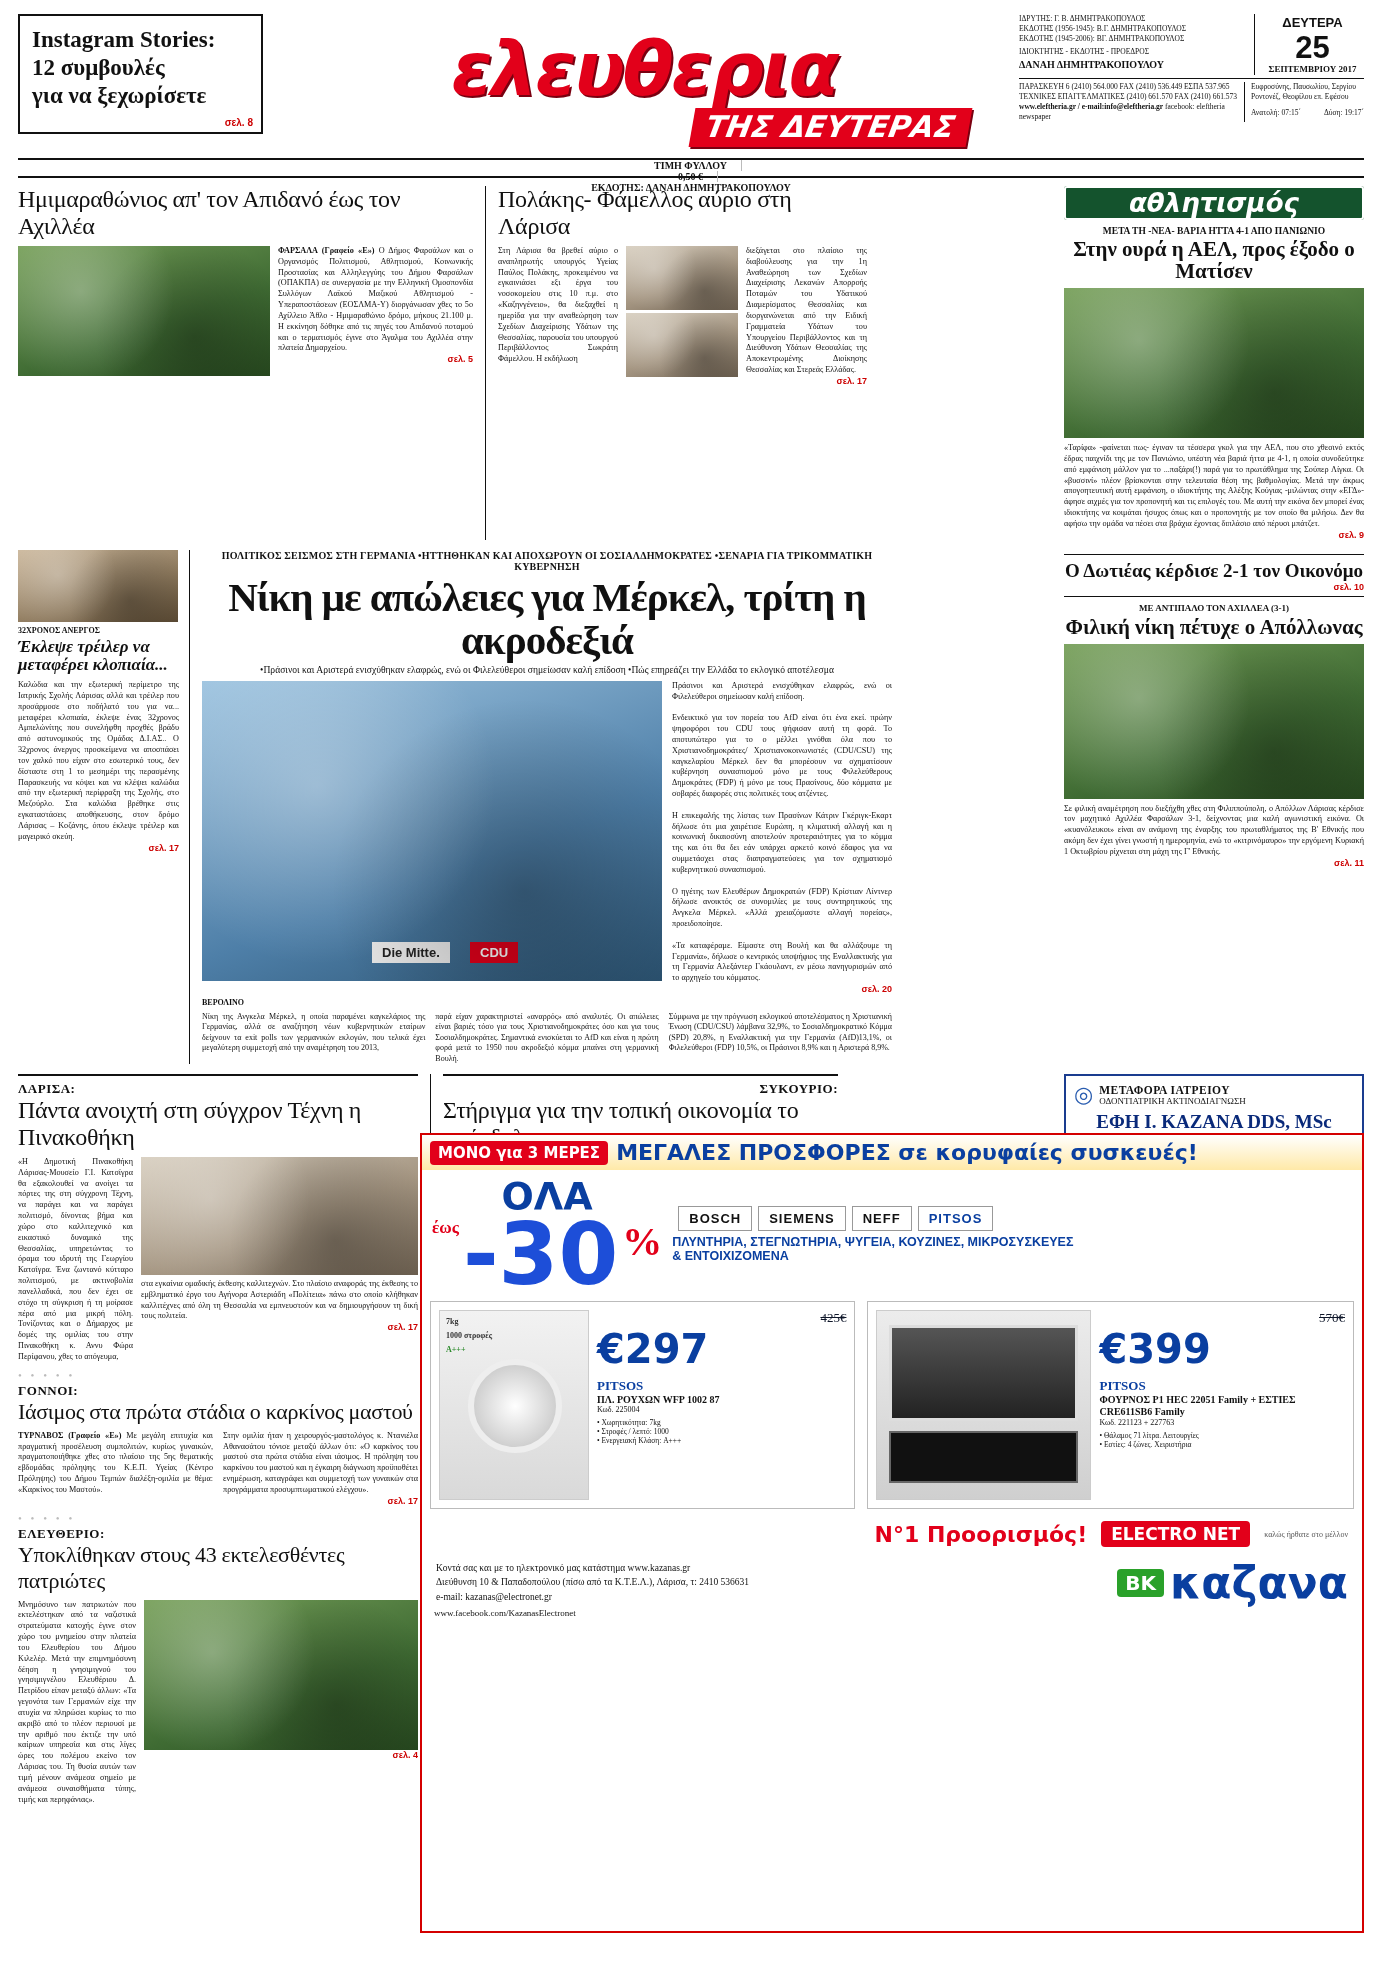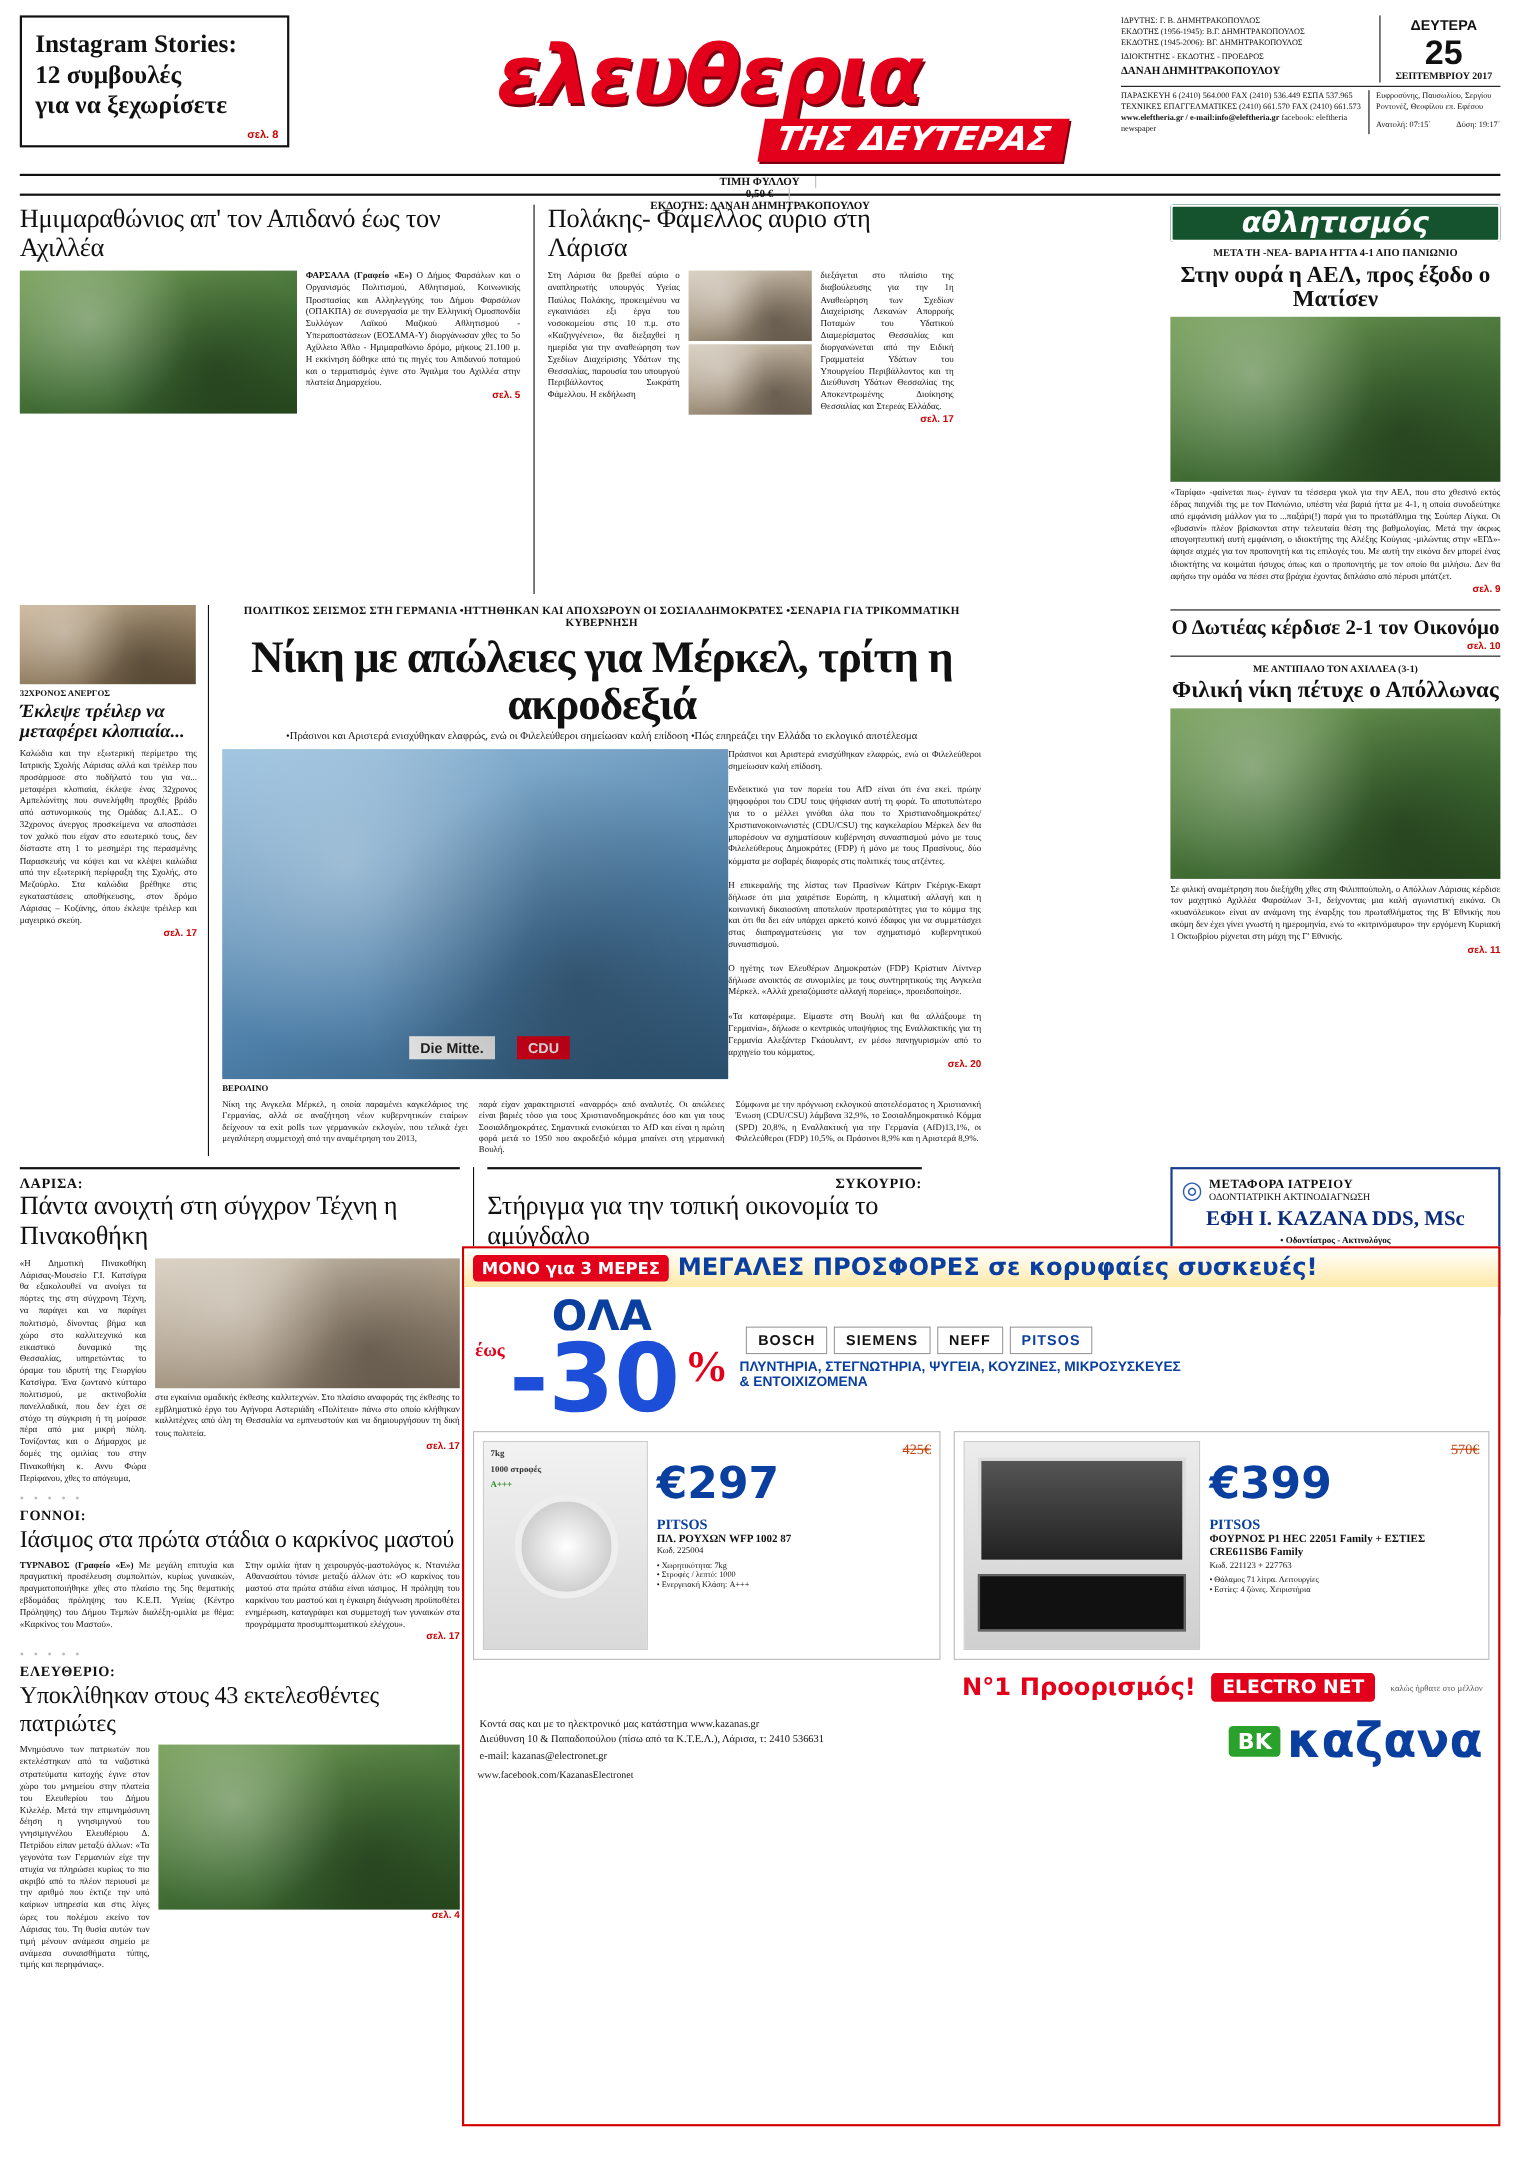--- a/index.html
+++ b/index.html
@@ -121,21 +121,21 @@
   .ad-top { background:linear-gradient(#fff,#ffe9a8); display:flex; align-items:center; padding:5px 8px; gap:8px;}
   .ad-mono { background:#e2001a; color:#fff; font-weight:bold; font-size:15px; padding:3px 8px; border-radius:4px; font-family:"DejaVu Sans",sans-serif;}
   .ad-offer { color:#0a3fa0; font-weight:bold; font-size:22px; font-family:"DejaVu Sans",sans-serif;}
   .ad-brands{ display:flex; gap:6px; align-items:center; padding:4px 6px;}
   .brand { border:1px solid #999; background:#fff; font-family:"Liberation Sans",sans-serif; font-weight:bold;
            font-size:13px; padding:4px 10px; letter-spacing:1px;}
   .pct { font-family:"DejaVu Sans",sans-serif; font-weight:bold; font-size:86px; color:#1d4ed8; line-height:.85;}
   .catline{ color:#0a3fa0; font-weight:bold; font-size:12.5px; font-family:"Liberation Sans",sans-serif;}
   .prodbox { border:1px solid #bbb; background:#fff; position:relative;}
   .price { font-family:"DejaVu Sans",sans-serif; font-weight:bold; font-size:40px; color:#0a3fa0;}
-  .oldprice{ font-size:13px; color:#c2410c; text-decoration:line-through;}
+  .oldprice{ font-size:13px; color:#0f172a; text-decoration:line-through;}
   .kaz { font-family:"DejaVu Sans",sans-serif; font-weight:bold; font-size:44px; color:#0a3fa0;}
 </style>
 </head>
 <body>
 
 <div class="page">
 
   <div class="masthead">
 
     <div style="position:relative;width:252px;">
@@ -246,21 +246,21 @@
       <div style="font-size:17px;font-weight:bold;line-height:1.1;margin:3px 0 5px;font-style:italic;">Έκλεψε τρέιλερ να μεταφέρει κλοπιαία...</div>
       <div class="ptxt">Καλώδια και την εξωτερική περίμετρο της Ιατρικής Σχολής Λάρισας αλλά και τρέιλερ που προσάρμοσε στο ποδήλατό του για να... μεταφέρει κλοπιαία, έκλεψε ένας 32χρονος Αμπελώνίτης που συνελήφθη προχθές βράδυ από αστυνομικούς της Ομάδας Δ.Ι.ΑΣ.. Ο 32χρονος άνεργος προσκείμενα να αποσπάσει τον χαλκό που είχαν στο εσωτερικό τους, δεν δίσταστε στη 1 το μεσημέρι της περασμένης Παρασκευής να κόψει και να κλέψει καλώδια από την εξωτερική περίφραξη της Σχολής, στο Μεζούρλο. Στα καλώδια βρέθηκε στις εγκαταστάσεις αποθήκευσης, στον δρόμο Λάρισας – Κοζάνης, όπου έκλεψε τρέιλερ και μαγειρικό σκεύη.</div>
       <div class="ref" style="text-align:right;">σελ. 17</div>
     </div>
 
     <div class="maincenter">
       <div class="kicker-line">ΠΟΛΙΤΙΚΟΣ ΣΕΙΣΜΟΣ ΣΤΗ ΓΕΡΜΑΝΙΑ •ΗΤΤΗΘΗΚΑΝ ΚΑΙ ΑΠΟΧΩΡΟΥΝ ΟΙ ΣΟΣΙΑΛΔΗΜΟΚΡΑΤΕΣ •ΣΕΝΑΡΙΑ ΓΙΑ ΤΡΙΚΟΜΜΑΤΙΚΗ ΚΥΒΕΡΝΗΣΗ</div>
       <div class="mega">Νίκη με απώλειες για Μέρκελ, τρίτη η ακροδεξιά</div>
       <div class="sub-bul">•Πράσινοι και Αριστερά ενισχύθηκαν ελαφρώς, ενώ οι Φιλελεύθεροι σημείωσαν καλή επίδοση •Πώς επηρεάζει την Ελλάδα το εκλογικό αποτέλεσμα</div>
 
-      <div style="display:flex;">
+      <div style="display:flex;gap:10px;">
         <div style="width:460px;">
           <div class="ph blue" style="width:460px;height:300px;">
             <div style="position:absolute;left:170px;bottom:18px;background:#e8e8e8;color:#222;font-family:'Liberation Sans',sans-serif;font-weight:bold;font-size:13px;padding:3px 10px;">Die Mitte.</div>
             <div style="position:absolute;left:268px;bottom:18px;background:#e2001a;color:#fff;font-family:'Liberation Sans',sans-serif;font-weight:bold;font-size:13px;padding:3px 10px;">CDU</div>
           </div>
         </div>
         <div style="flex:1;">
           <div class="ptxt" style="white-space:pre-line;">Πράσινοι και Αριστερά ενισχύθηκαν ελαφρώς, ενώ οι Φιλελεύθεροι σημείωσαν καλή επίδοση.
 
 Ενδεικτικό για τον πορεία του AfD είναι ότι ένα εκεί. πρώην ψηφοφόροι του CDU τους ψήφισαν αυτή τη φορά. Το αποτυπώτερο για το ο μέλλει γινόθαι όλα που το Χριστιανοδημοκράτες/ Χριστιανοκοινωνιστές (CDU/CSU) της καγκελαρίου Μέρκελ δεν θα μπορέσουν να σχηματίσουν κυβέρνηση συνασπισμού μόνο με τους Φιλελεύθερους Δημοκράτες (FDP) ή μόνο με τους Πρασίνους, δύο κόμματα με σοβαρές διαφορές στις πολιτικές τους ατζέντες.

